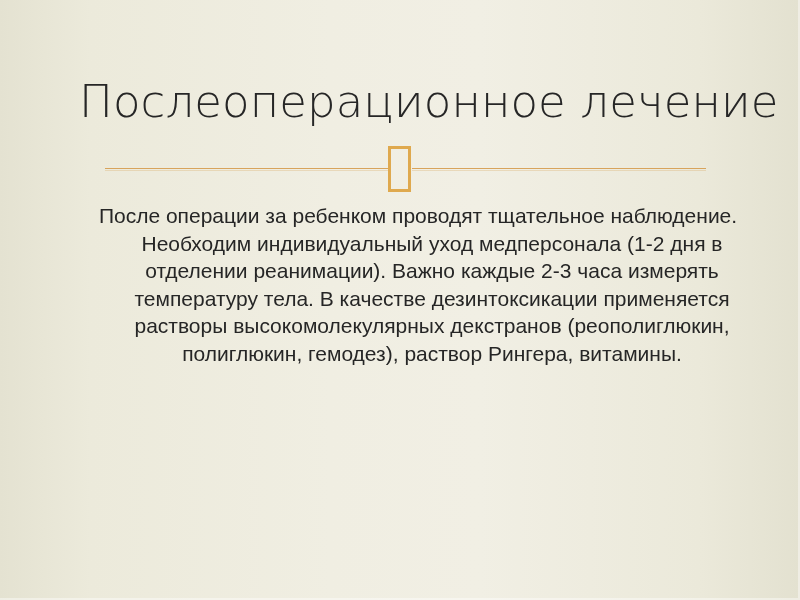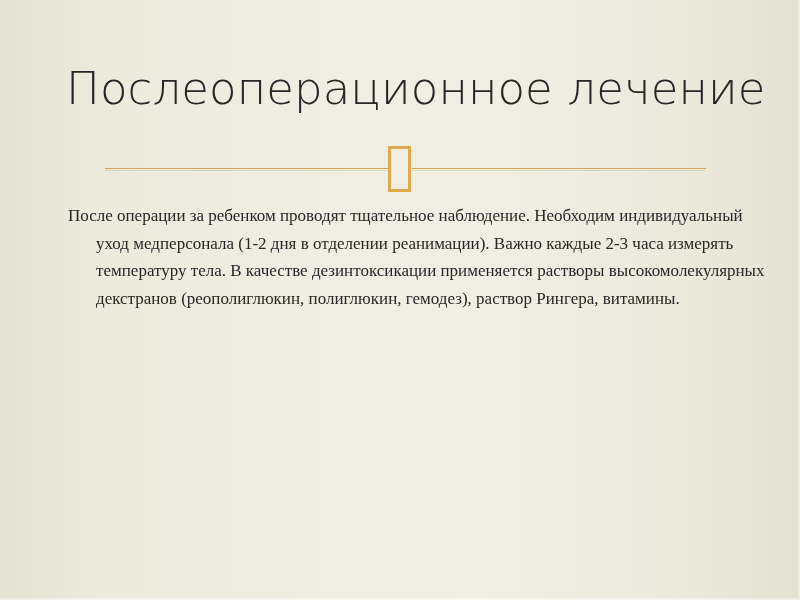--- a/index.html
+++ b/index.html
@@ -43,21 +43,21 @@
     border-bottom: 2px solid rgba(255,255,255,0.42);
     pointer-events: none;
   }
 
   
   #title {
     position: absolute;
     left: 66px;
     top: 64px;
     width: 700px;
-    margin: 0;
+    margin: 13px;
     font-family: "DejaVu Sans", "Liberation Sans", sans-serif;
     font-size: 45px;
     font-weight: 300;
     line-height: 1.12;
     letter-spacing: 0.1px;
     color: #262626;
     white-space: nowrap;
   }
 
   
@@ -103,26 +103,26 @@
     background: transparent;
   }
 
   
   #body-text {
     position: absolute;
     left: 68px;
     top: 202px;
     width: 672px;
     margin: 0;
-    font-family: Liberation Serif, serif;
-    font-size: 17px;
+    font-family: Liberation Sans, sans-serif;
+    font-size: 21px;
     font-weight: 400;
     line-height: 27.5px;
     color: #262626;
-    text-align: left;
+    text-align: center;
     
     padding-left: 28px;
     text-indent: -28px;
   }
 </style>
 </head>
 <body>
 
 <div id="slide">
 

